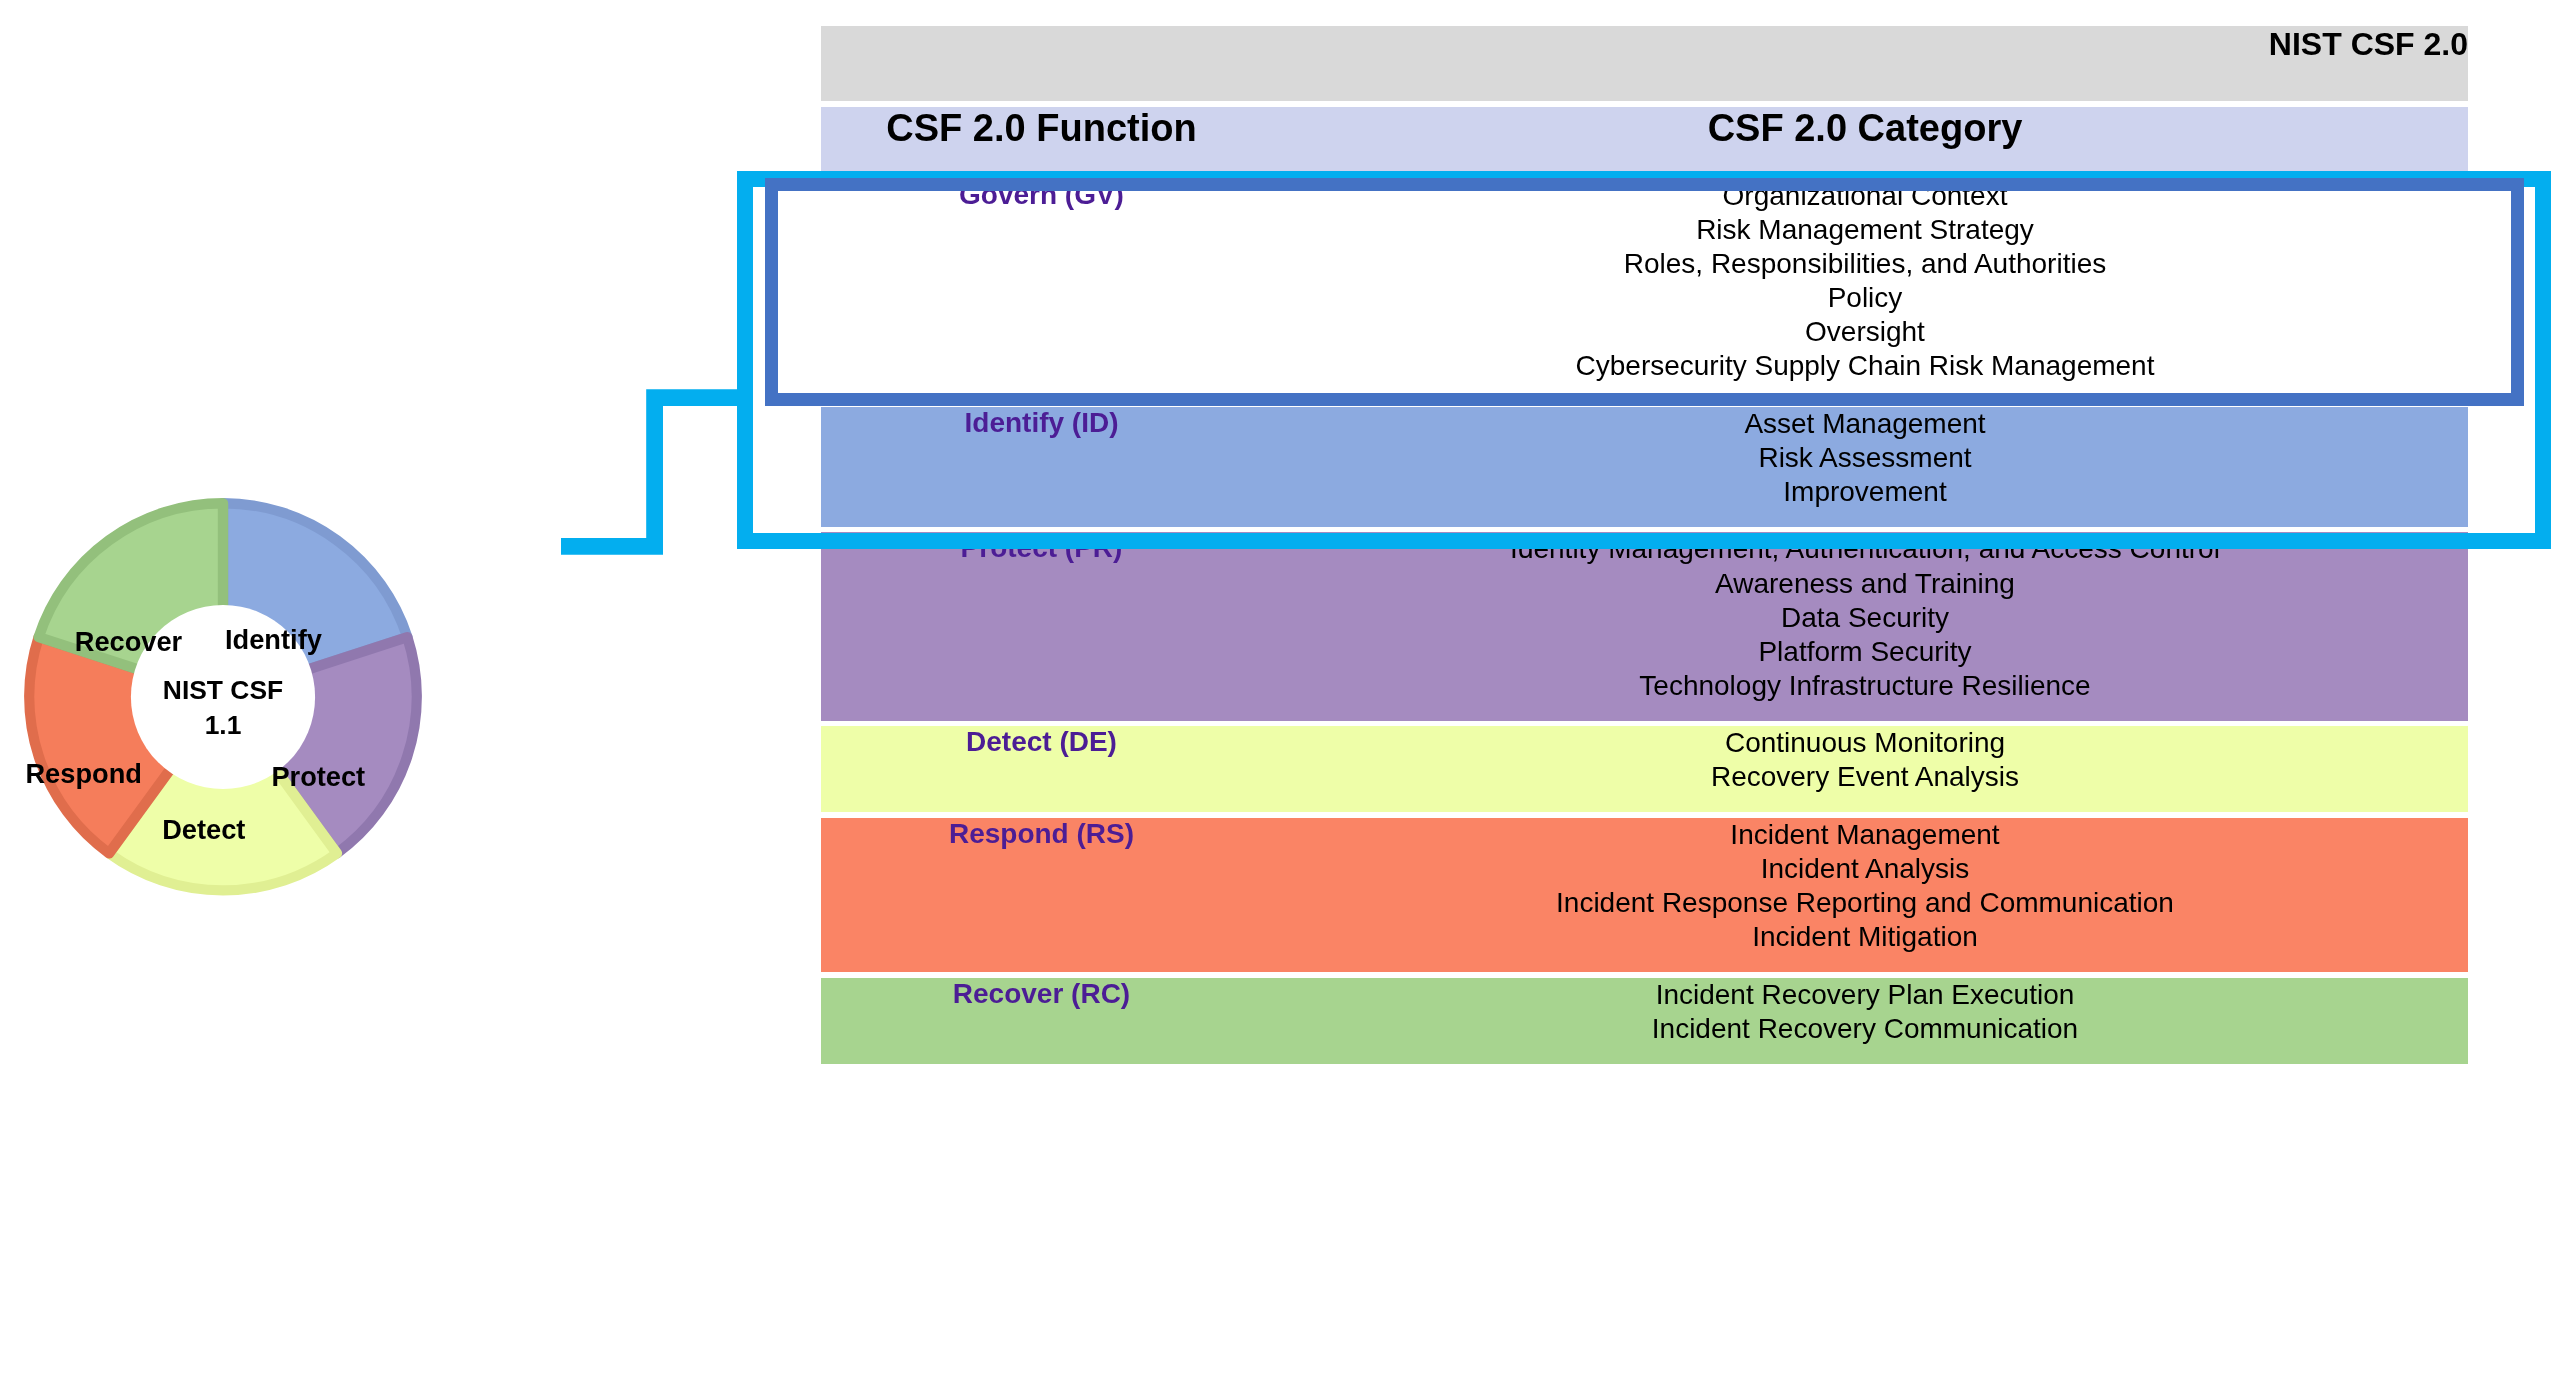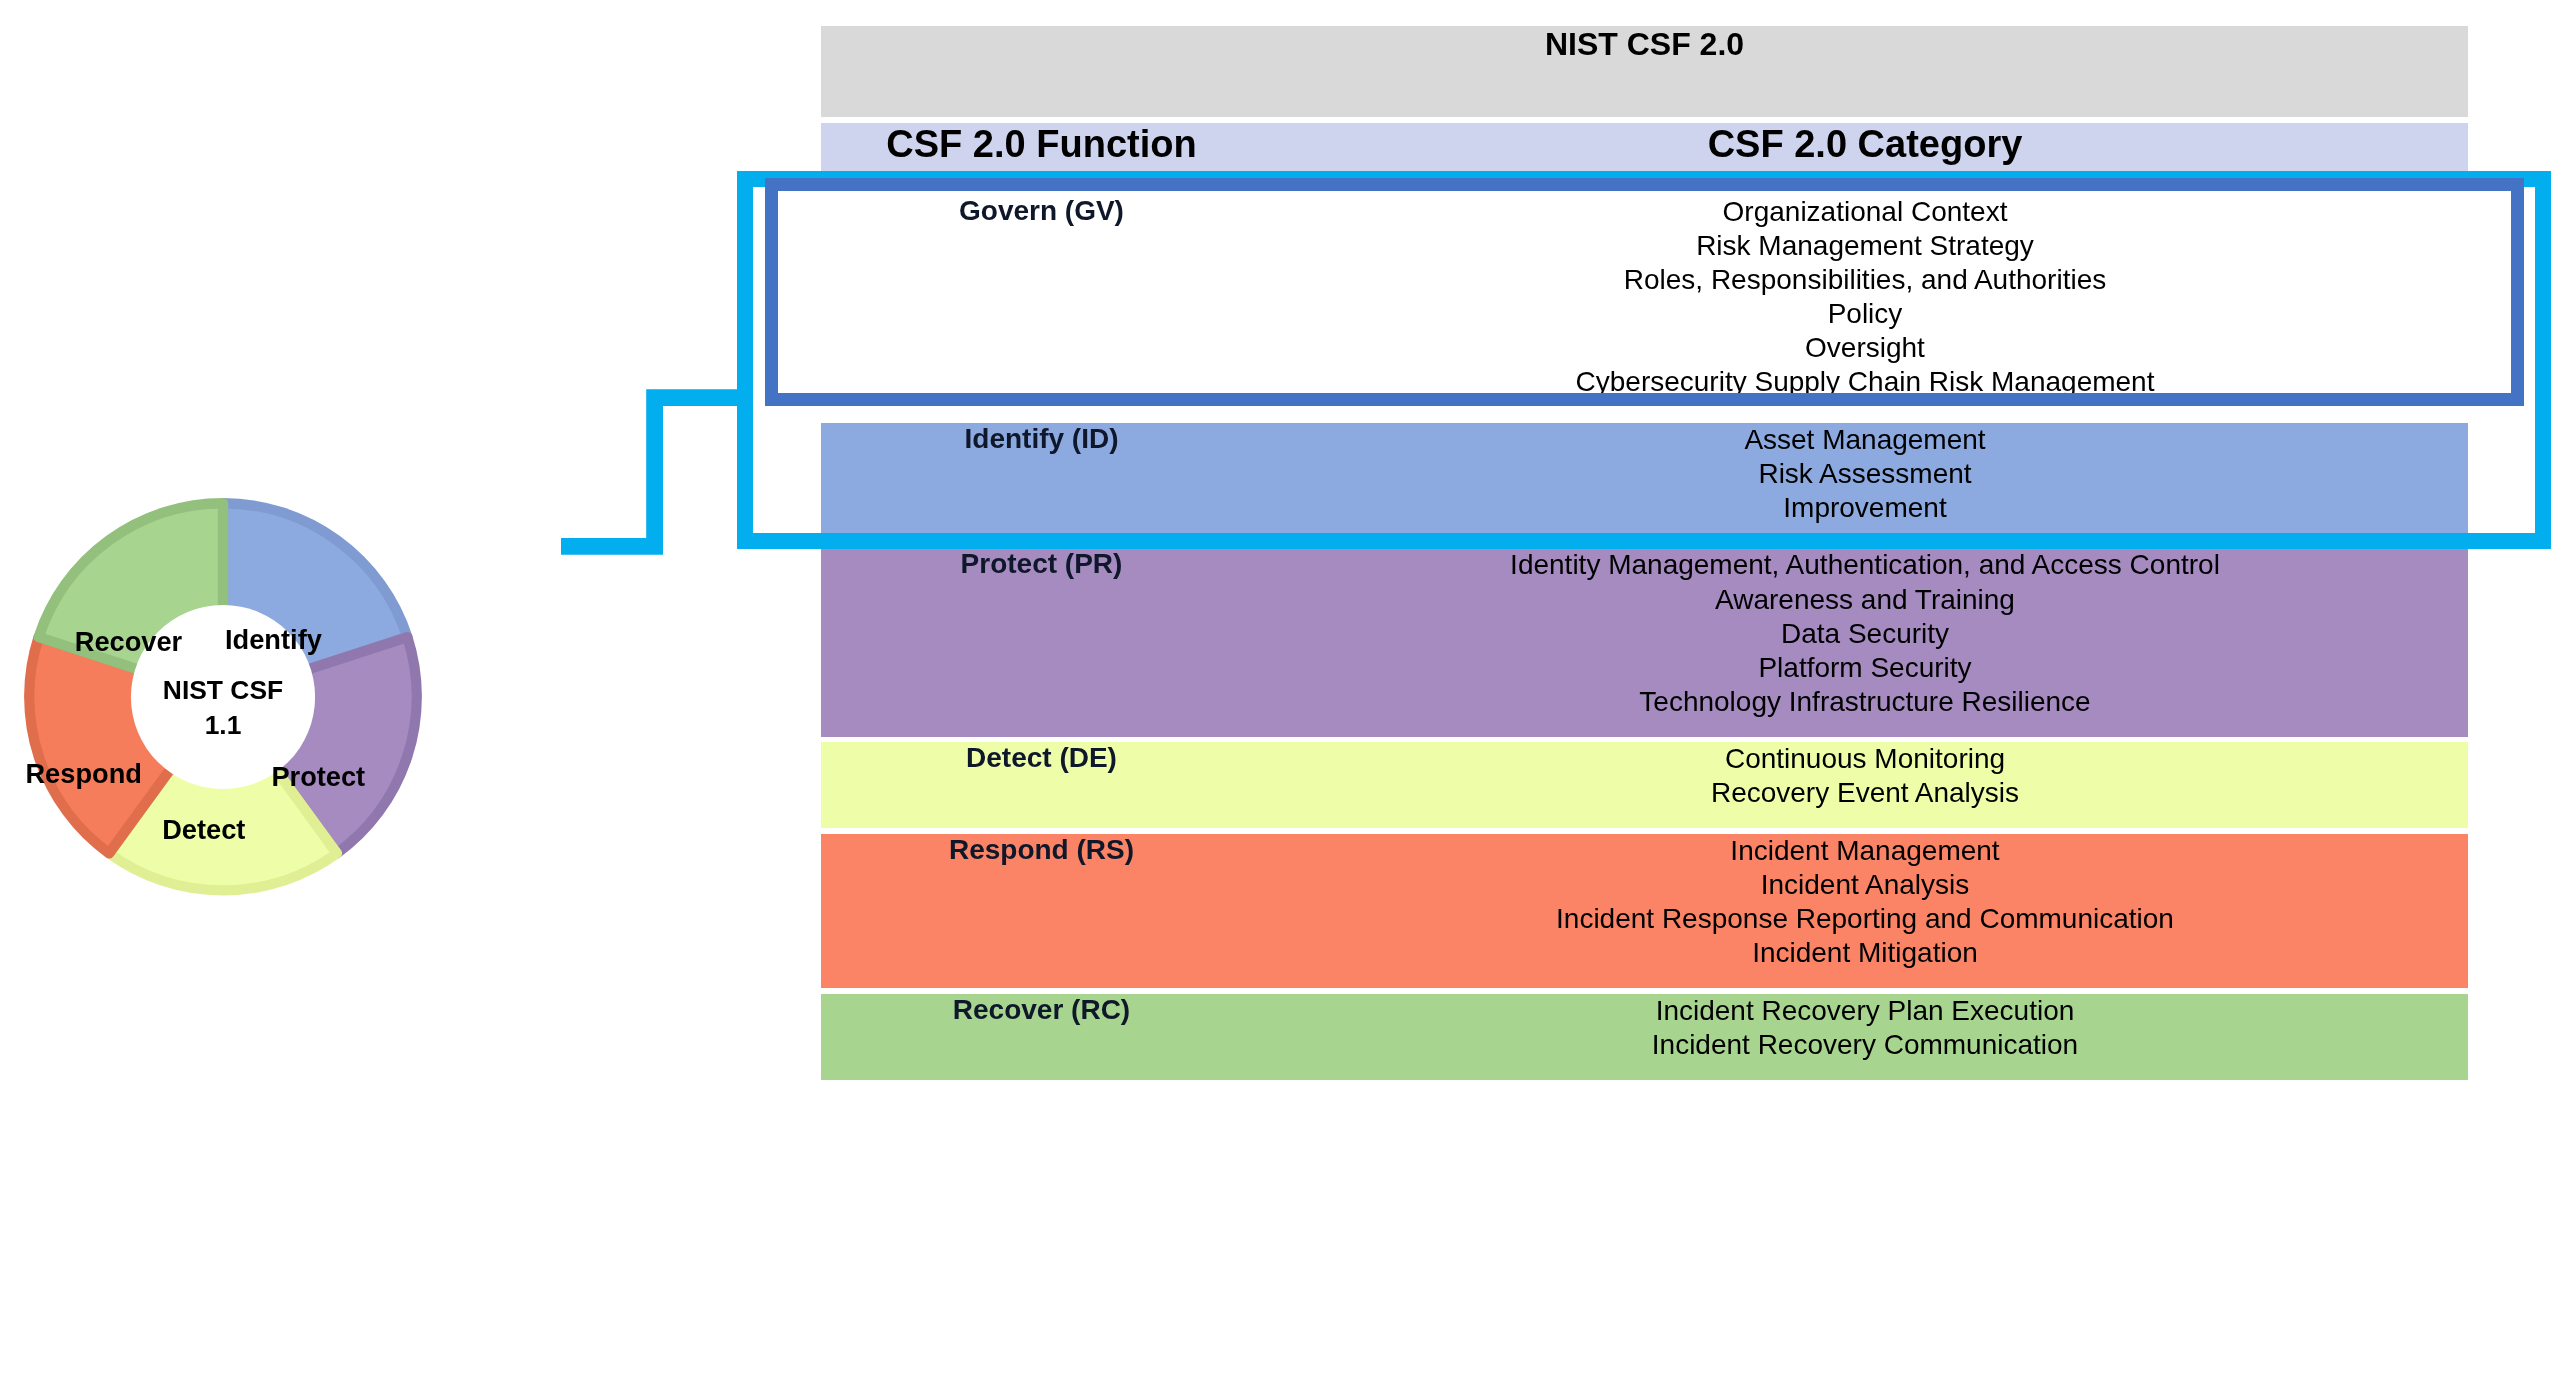--- a/index.html
+++ b/index.html
@@ -26,33 +26,33 @@
   #csf-table{
     position:absolute;left:821px;top:26.4px;width:1647px;
     border-collapse:separate;border-spacing:0;
     table-layout:fixed;
   }
   #csf-table td{
     vertical-align:top;padding:0;border:0;
   }
 
   .title-cell{
-    background:#d9d9d9;height:91px;
-    text-align:center;vertical-align:middle;
+    background:#d9d9d9;height:75px;
+    text-align:right;vertical-align:middle;
     font-size:32px;font-weight:bold;color:#000;
   }
   .col-head{
     background:#ced3ee;height:66px;
     text-align:center;vertical-align:middle;
     font-size:38px;font-weight:bold;color:#000;
   }
   .col-head.fn{border-right:2.4px solid #ffffff;}
 
   .fn-cell{
-    text-align:center;font-size:28px;font-weight:bold;color:#0f172a;
+    text-align:center;font-size:28px;font-weight:bold;color:#4c1d95;
     padding-top:17.6px;border-right:2.4px solid #ffffff;
   }
   .cat-cell{
     font-size:28px;color:#000000;padding-top:17.6px;padding-left:17.6px;
     line-height:1.22;
     text-align:center;
   }
   .cat-cell div{white-space:nowrap;}
   .row-pad td{height:17.6px;padding:0;}
 

